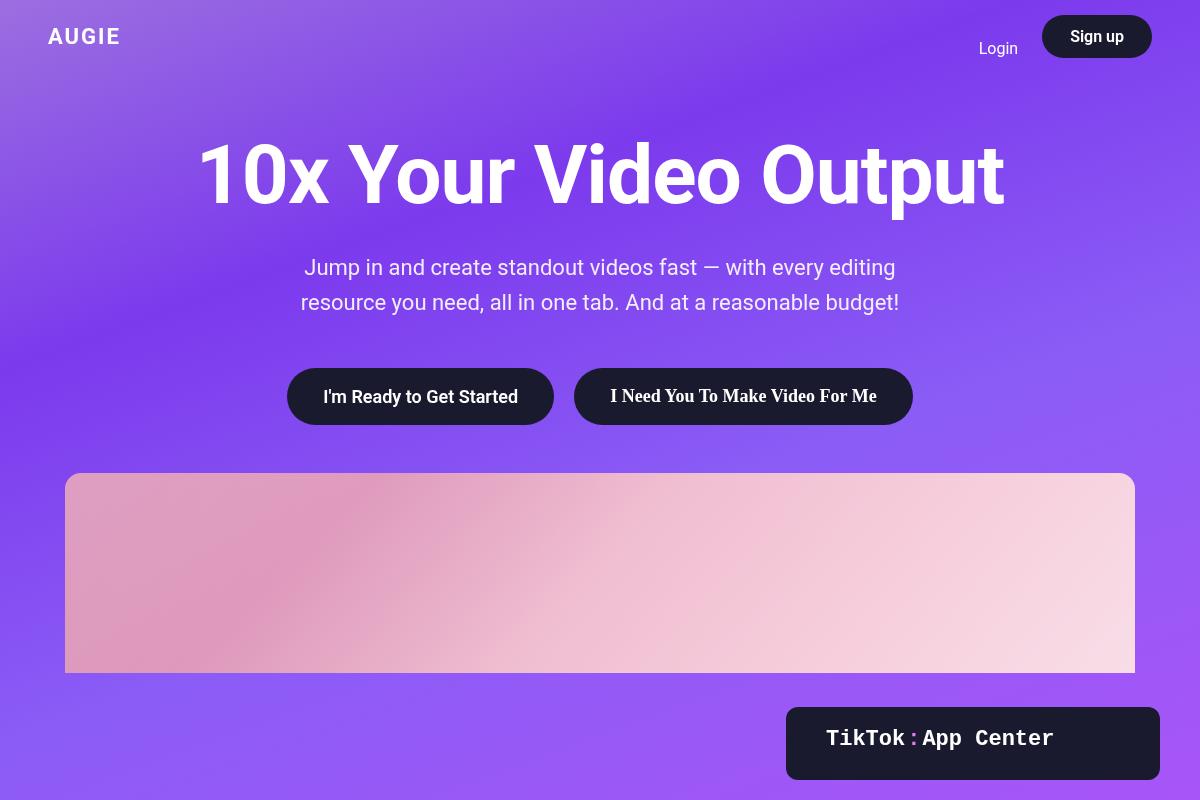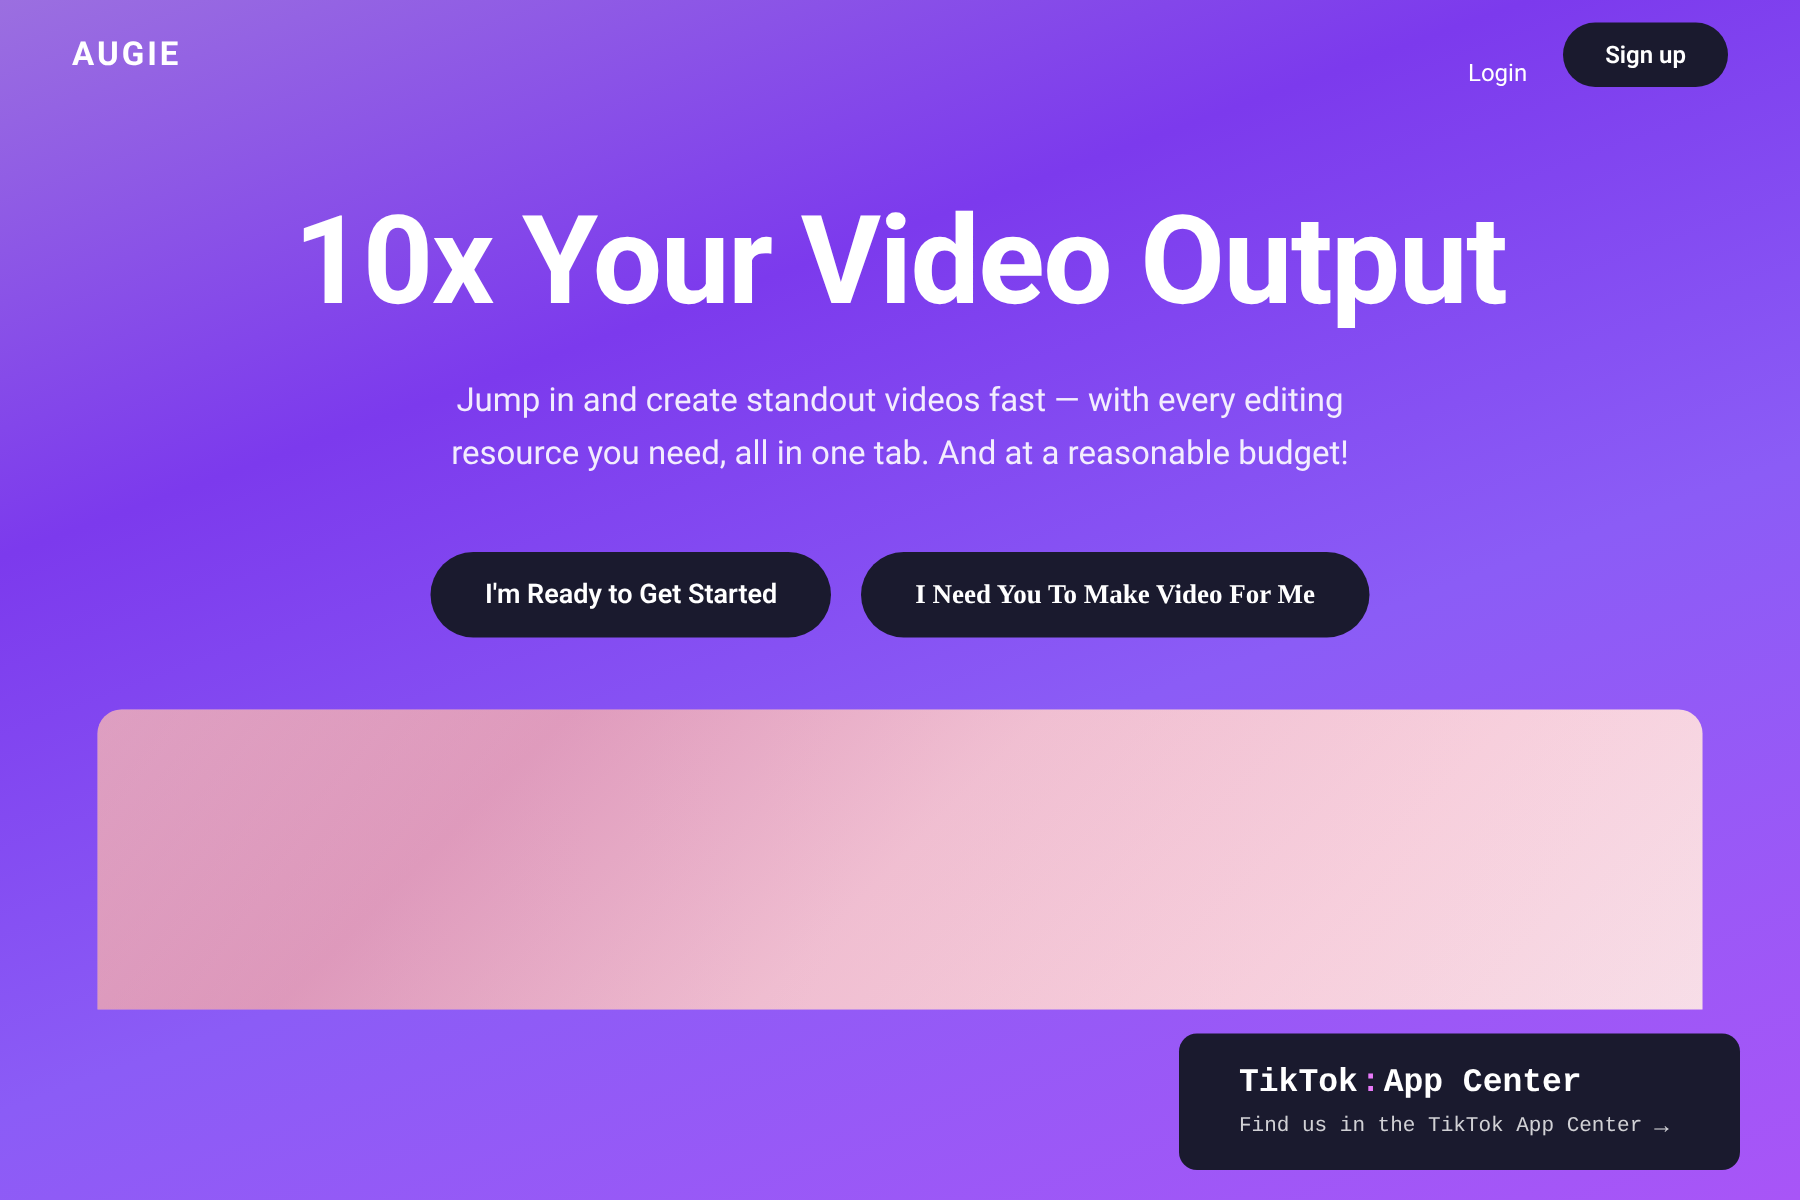--- a/index.html
+++ b/index.html
@@ -231,19 +231,15 @@
 
     <div class="dashboard-preview"></div>
   </section>
 
   <div class="tiktok-banner">
     <div class="tiktok-title">
       <span class="tiktok-name">TikTok</span>
         <span class="tiktok-colon">:</span>
         <span> App Center</span>
     </div>
-    <div class="tiktok-subtitle">
-      <span>Find us in the TikTok App Center</span>
-      <span class="arrow-icon">→</span>
-    </div>
   </div>
 
 </div>
 
 </body></html>

